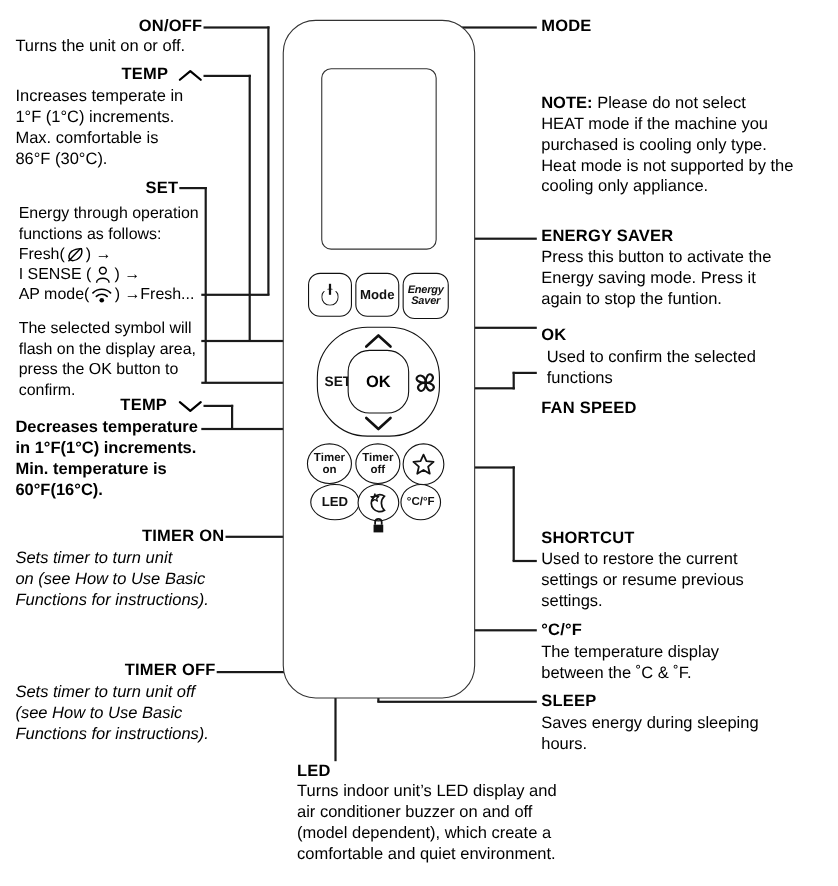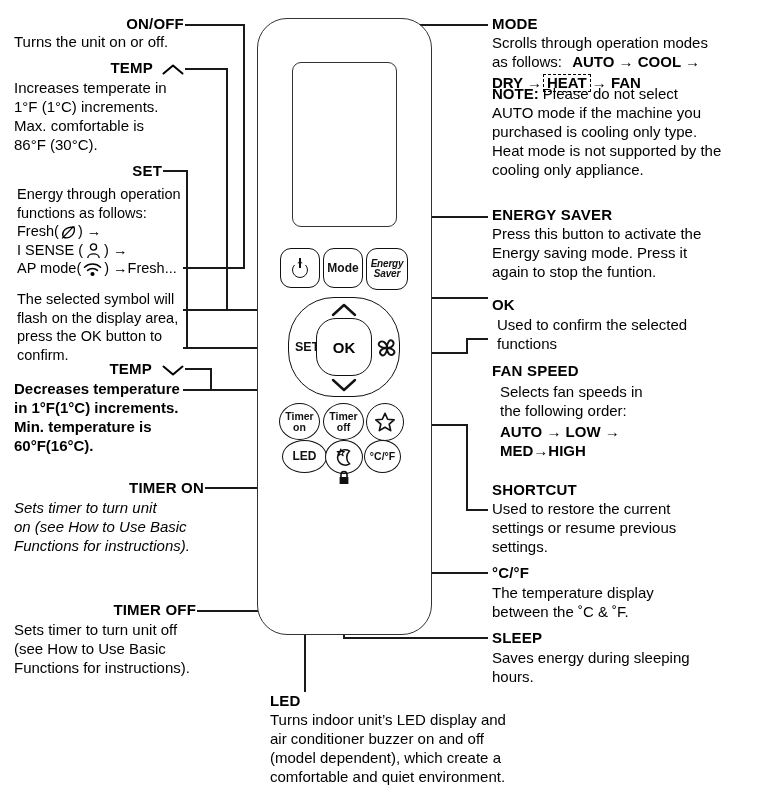--- a/index.html
+++ b/index.html
@@ -317,65 +317,49 @@
   </div>
 
   <div class="txt hd right" style="left:0; top:479px; width:204px;">TIMER ON</div>
   <div class="txt bd" style="left:14px; top:498px; width:240px;font-style:italic;">
     <div>Sets timer to turn unit</div>
     <div>on (see How to Use Basic</div>
     <div>Functions for instructions).</div>
   </div>
 
   <div class="txt hd right" style="left:0; top:601px; width:196px;">TIMER OFF</div>
-  <div class="txt bd" style="left:14px; top:620px; width:248px;">
+  <div class="txt bd" style="left:14px; top:620px; width:248px;font-style:italic;">
     <div>Sets timer to turn unit off</div>
     <div>(see How to Use Basic</div>
     <div>Functions for instructions).</div>
   </div>
 
   <div class="txt hd" style="left:492px; top:15px;">MODE</div>
-  <div class="txt bd" style="left:492px; top:33px; width:266px;">
-    <div>Scrolls through operation modes</div>
-    <div class="nowrap">
-      <span>as follows:</span>
-      <b style="margin-left:6px;">AUTO → COOL →</b>
-    </div>
-    <div class="nowrap" style="margin-top:2px;">
-      <b>DRY →</b><b class="dashbox" style="margin:0 1px;">HEAT</b><b>→ FAN</b>
-    </div>
-  </div>
   <div class="txt bd" style="left:492px; top:84px; width:268px;">
     <div><b>NOTE:</b> <span>Please do not select</span></div>
-    <div>AUTO mode if the machine you</div>
+    <div>HEAT mode if the machine you</div>
     <div>purchased is cooling only type.</div>
     <div>Heat mode is not supported by the</div>
     <div>cooling only appliance.</div>
   </div>
 
   <div class="txt hd" style="left:492px; top:206px;">ENERGY SAVER</div>
   <div class="txt bd" style="left:492px; top:224px; width:264px;">
     <div>Press this button to activate the</div>
     <div>Energy saving mode. Press it</div>
     <div>again to stop the funtion.</div>
   </div>
 
   <div class="txt hd" style="left:492px; top:296px;">OK</div>
   <div class="txt bd" style="left:497px; top:315px; width:250px;">
     <div>Used to confirm the selected</div>
     <div>functions</div>
   </div>
 
   <div class="txt hd" style="left:492px; top:362px;">FAN SPEED</div>
-  <div class="txt bd" style="left:500px; top:382px; width:250px;">
-    <div>Selects fan speeds in</div>
-    <div>the following order:</div>
-    <div style="margin-top:2px;"><b>AUTO →  LOW →</b></div>
-    <div><b>MED→HIGH</b></div>
-  </div>
 
   <div class="txt hd" style="left:492px; top:481px;">SHORTCUT</div>
   <div class="txt bd" style="left:492px; top:499px; width:258px;">
     <div>Used to restore the current</div>
     <div>settings or resume previous</div>
     <div>settings.</div>
   </div>
 
   <div class="txt hd" style="left:492px; top:564px;">°C/°F</div>
   <div class="txt bd" style="left:492px; top:583px; width:250px;">

